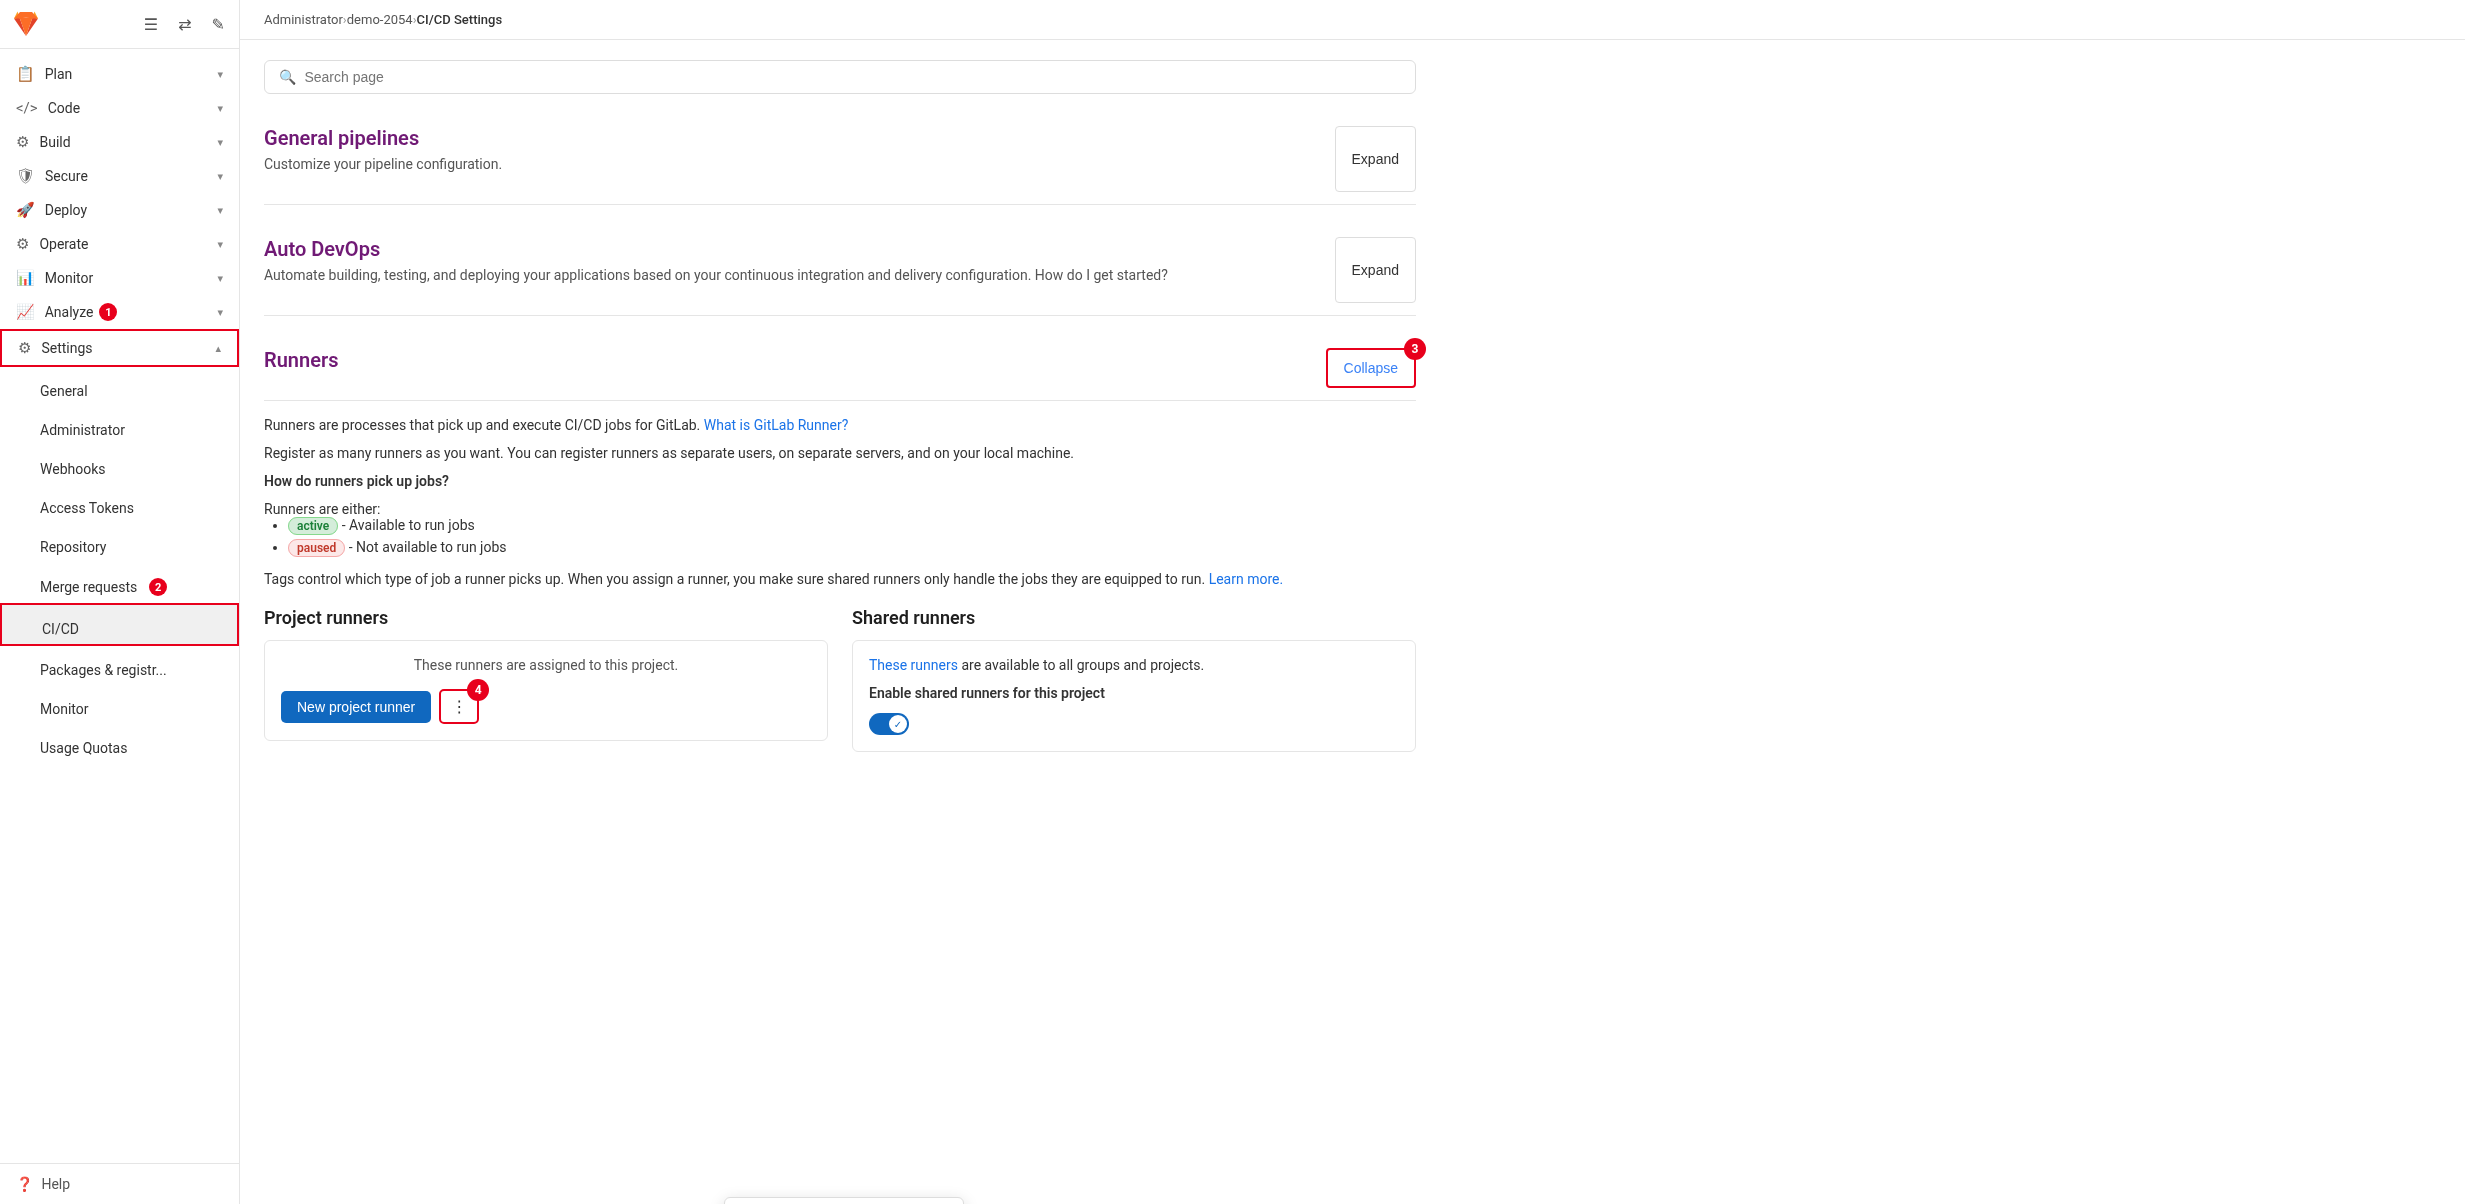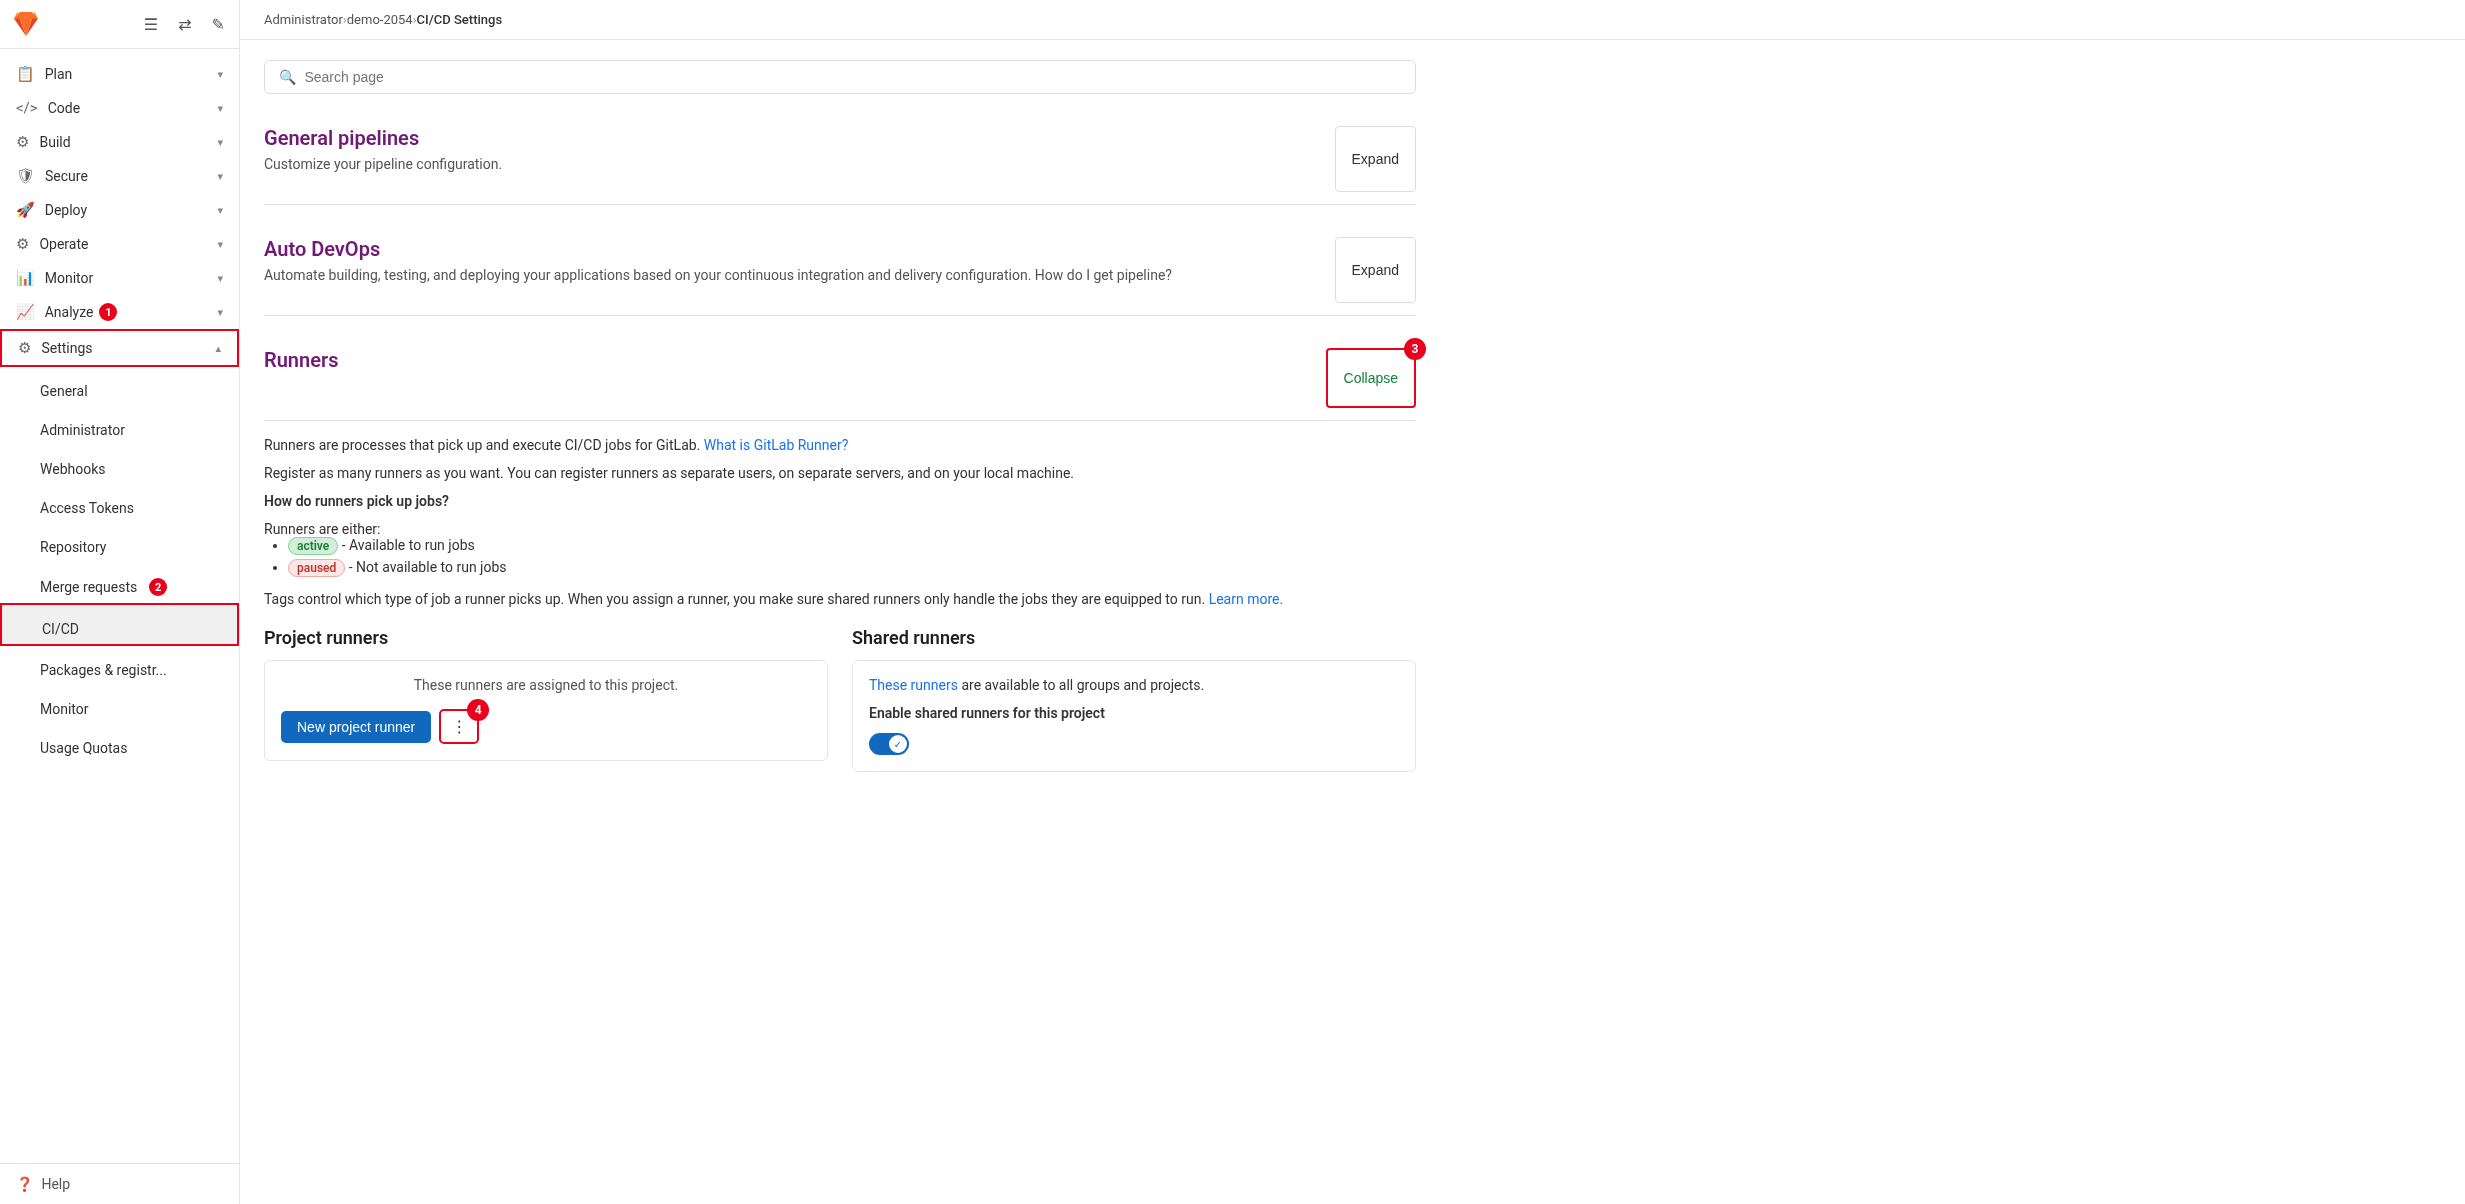--- a/index.html
+++ b/index.html
@@ -149,25 +149,25 @@
       padding: 24px 16px;
       border-radius: 4px;
       cursor: pointer;
       font-size: 14px;
       color: #333;
       white-space: nowrap;
     }
     .collapse-btn {
       border: 2px solid #e8001c;
       background: #fff;
-      padding: 20px 16px;
+      padding: 10px 16px;
       border-radius: 4px;
       cursor: pointer;
       font-size: 14px;
-      color: #15803d;
+      color: #3b82f6;
       white-space: nowrap;
     }
 
     
     .runners-section { margin-bottom: 20px; }
     .runners-desc { font-size: 14px; color: #333; margin-bottom: 12px; }
     .runners-desc a { color: #1a73e8; text-decoration: none; }
     .runners-pick { font-size: 14px; color: #333; margin-bottom: 12px; }
     .runners-pick strong { font-weight: 600; }
     .runners-list { font-size: 14px; color: #333; margin-bottom: 16px; }
@@ -448,21 +448,21 @@
       </div>
     </div>
 
     <div class="section">
       <div class="section-header">
         <div>
           <div class="section-title">Auto DevOps</div>
           <div class="section-desc">
             <a>Automate building, testing, and deploying</a>
             <span> your applications based on your continuous integration and delivery configuration. </span>
-            <a>How do I get pipeline?</a>
+            <a>How do I get started?</a>
           </div>
         </div>
         <button class="expand-btn">Expand</button>
       </div>
     </div>
 
     <div class="section runners-section">
       <div class="section-header">
         <div>
           <div class="section-title">Runners</div>

